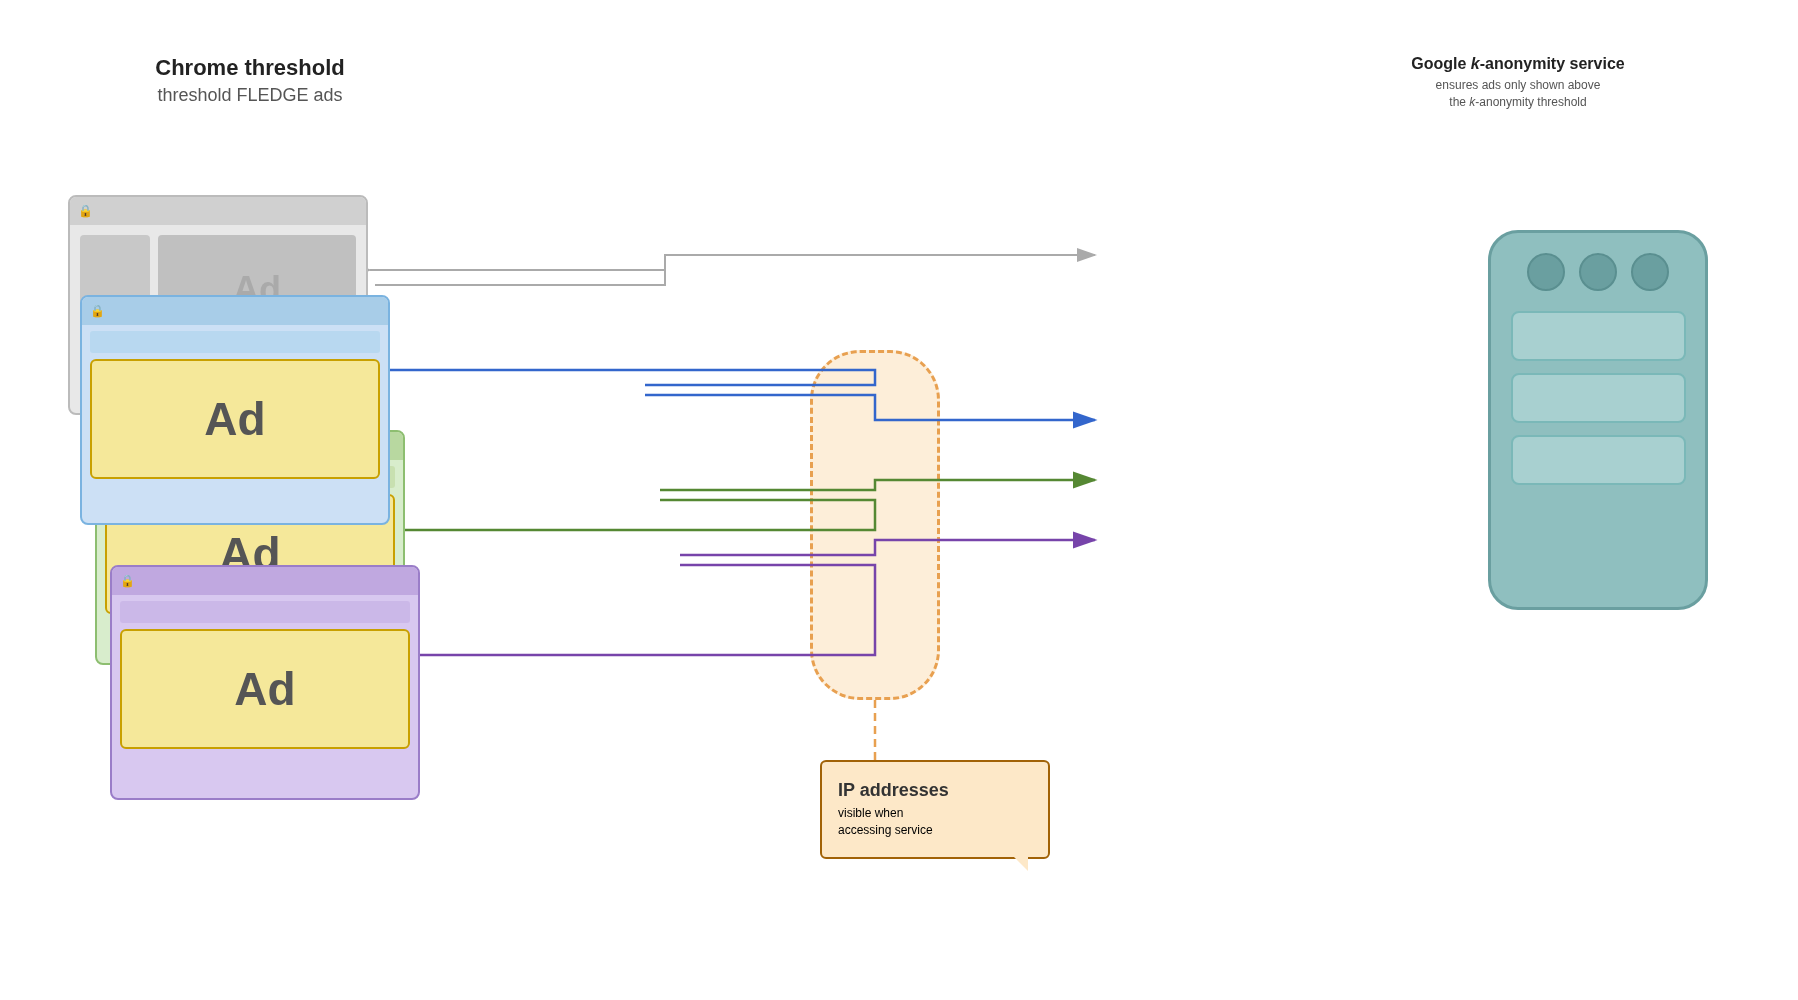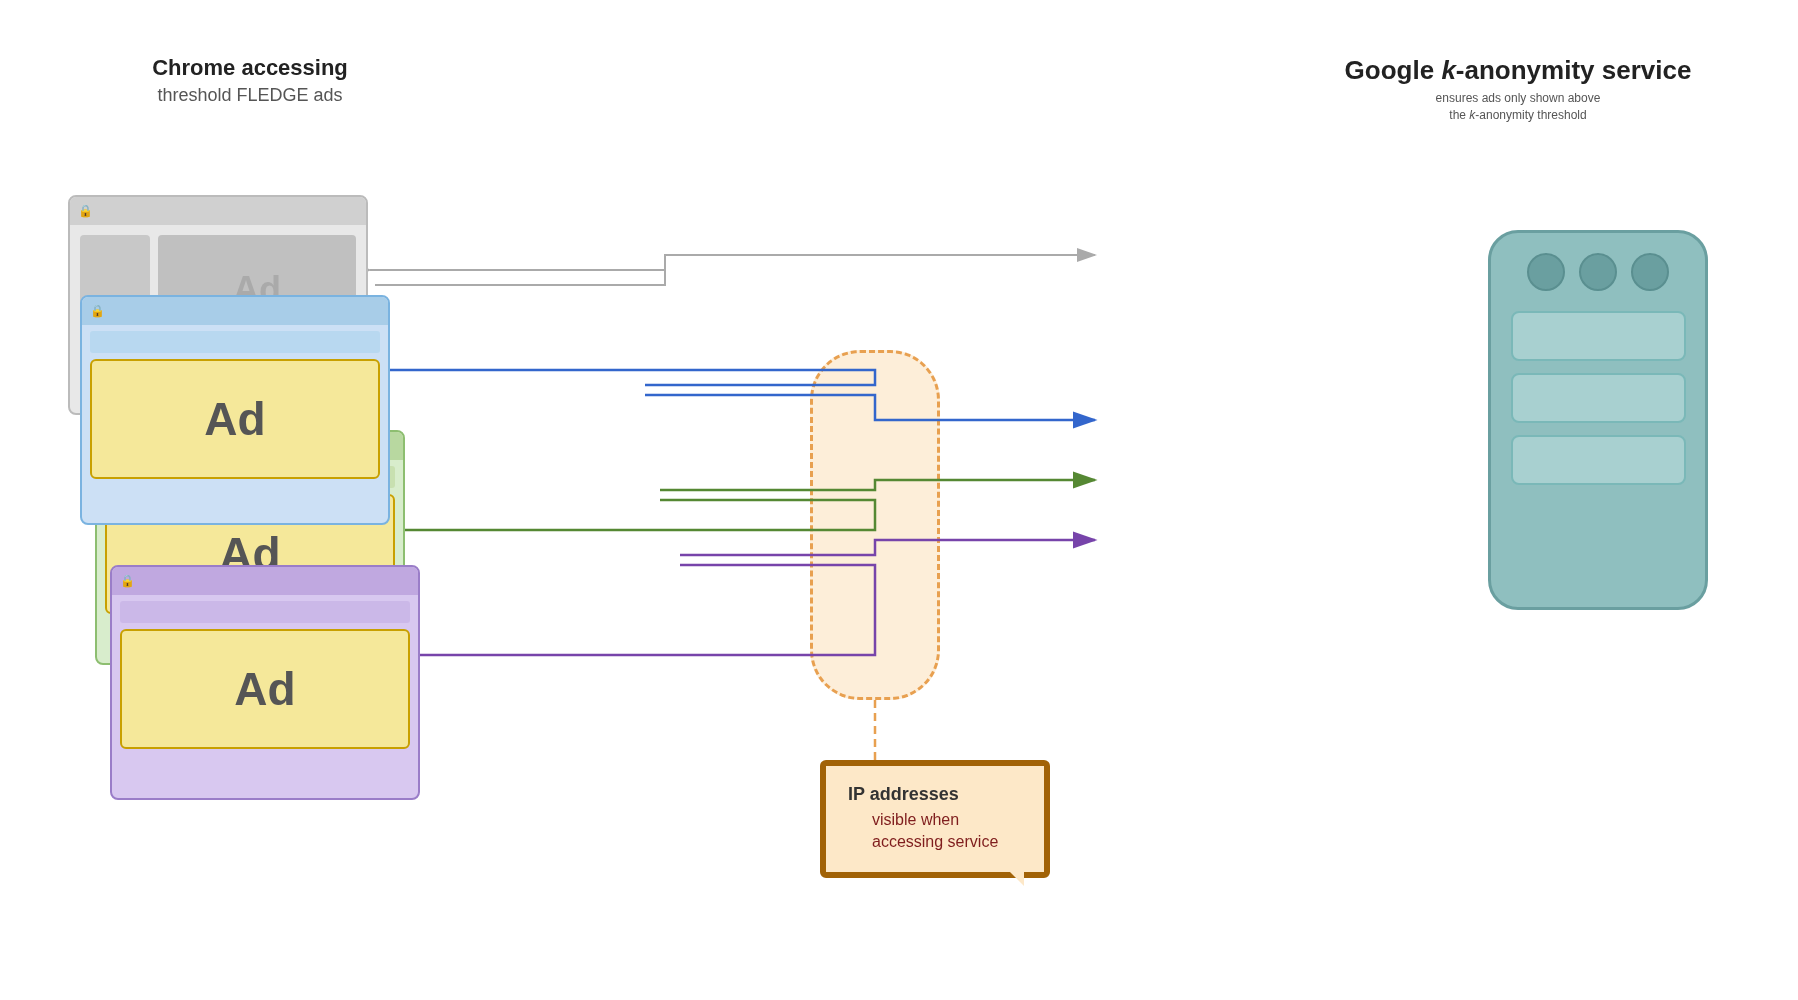--- a/index.html
+++ b/index.html
@@ -38,21 +38,21 @@
     }
 
     .label-google {
       position: absolute;
       right: 100px;
       top: 55px;
       text-align: center;
       width: 360px;
     }
     .label-google .title {
-      font-size: 26px;
+      font-size: 16px;
       font-weight: bold;
       color: #222;
     }
     .label-google .subtitle {
       font-size: 12px;
       color: #555;
       margin-top: 4px;
       line-height: 1.4;
     }
 
@@ -263,45 +263,44 @@
     }
 
     
     .ip-box {
       position: absolute;
       left: 820px;
       top: 760px;
       width: 230px;
       background: #fde8c8;
       border-radius: 6px;
-      padding: 18px 22px;
-      border: 6px solid #a16207;
+      padding: 18px 16px;
+      border: 2px solid #a16207;
     }
     .ip-box::after {
       content: '';
       position: absolute;
       bottom: -14px;
       right: 20px;
       width: 0;
       height: 0;
       border-left: 14px solid transparent;
       border-right: 0px solid transparent;
       border-top: 14px solid #fde8c8;
     }
     .ip-box .ip-title {
       font-size: 18px;
       font-weight: bold;
       color: #333;
     }
     .ip-box .ip-sub {
-      font-size: 16px;
-      color: #7f1d1d;
+      font-size: 12px;
+      color: #000000;
       margin-top: 4px;
       line-height: 1.4;
-      margin-left: 24px;
     }
 
     
     .ip-blob {
       position: absolute;
       left: 810px;
       top: 350px;
       width: 130px;
       height: 350px;
       border: 3px dashed #e8a050;
@@ -318,21 +317,21 @@
       height: 1000px;
       pointer-events: none;
     }
   </style>
 </head>
 <body>
 
 <div class="diagram-container">
 
   <div class="label-chrome">
-    <div class="title">Chrome accessing</div>
+    <div class="title">Chrome threshold</div>
     <div class="subtitle">threshold FLEDGE ads</div>
   </div>
 
   <div class="label-google">
     <div class="title">Google <em>k</em>-anonymity service</div>
     <div class="subtitle">ensures ads only shown above<br>the <em>k</em>-anonymity threshold</div>
   </div>
 
   <div class="browser browser-gray">
     <div class="titlebar">

